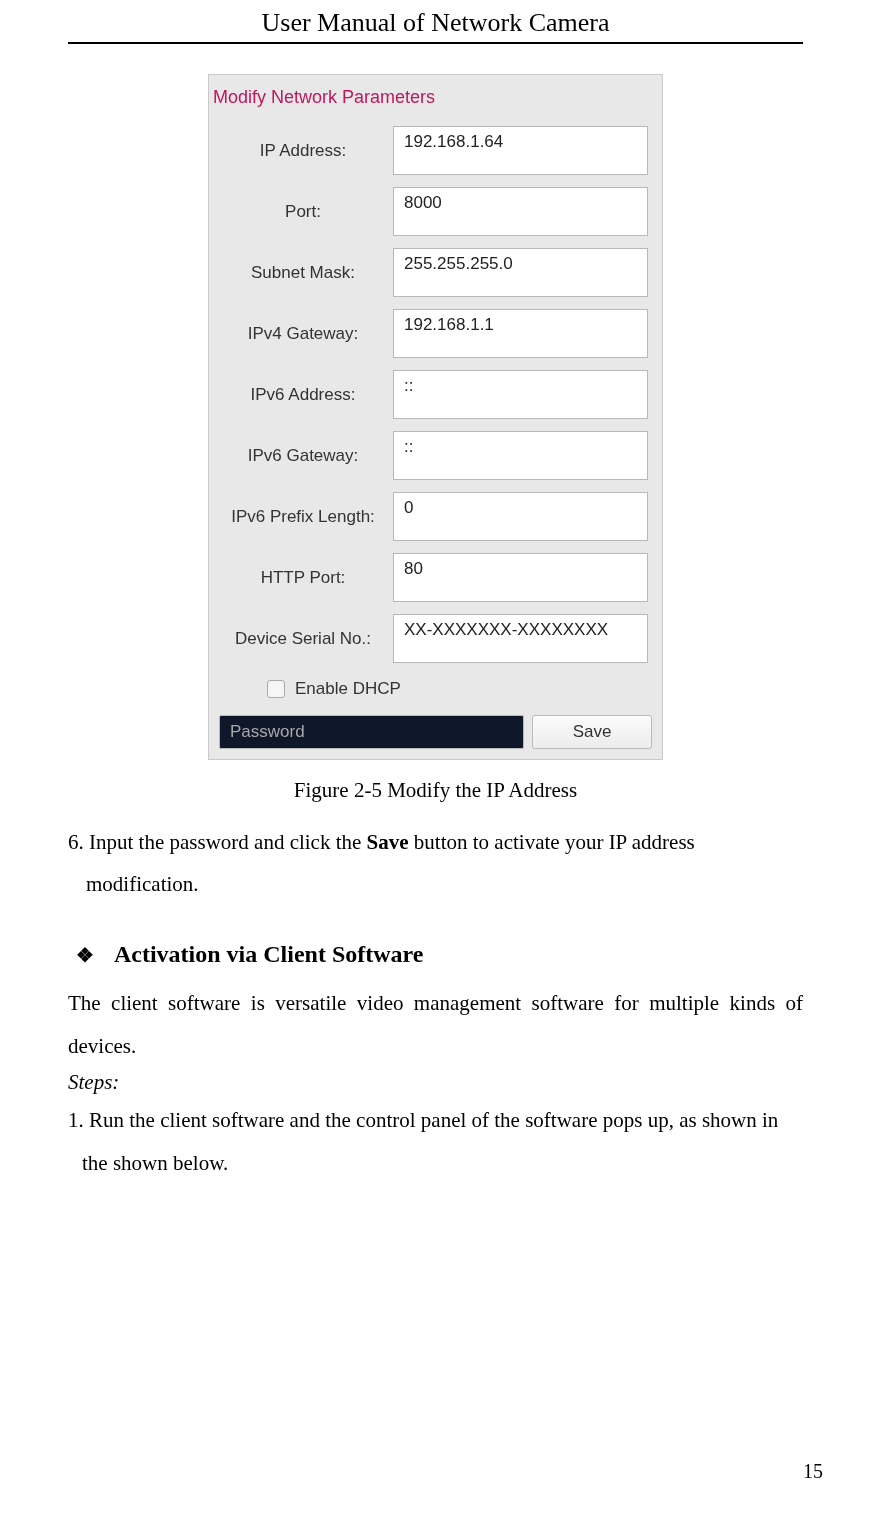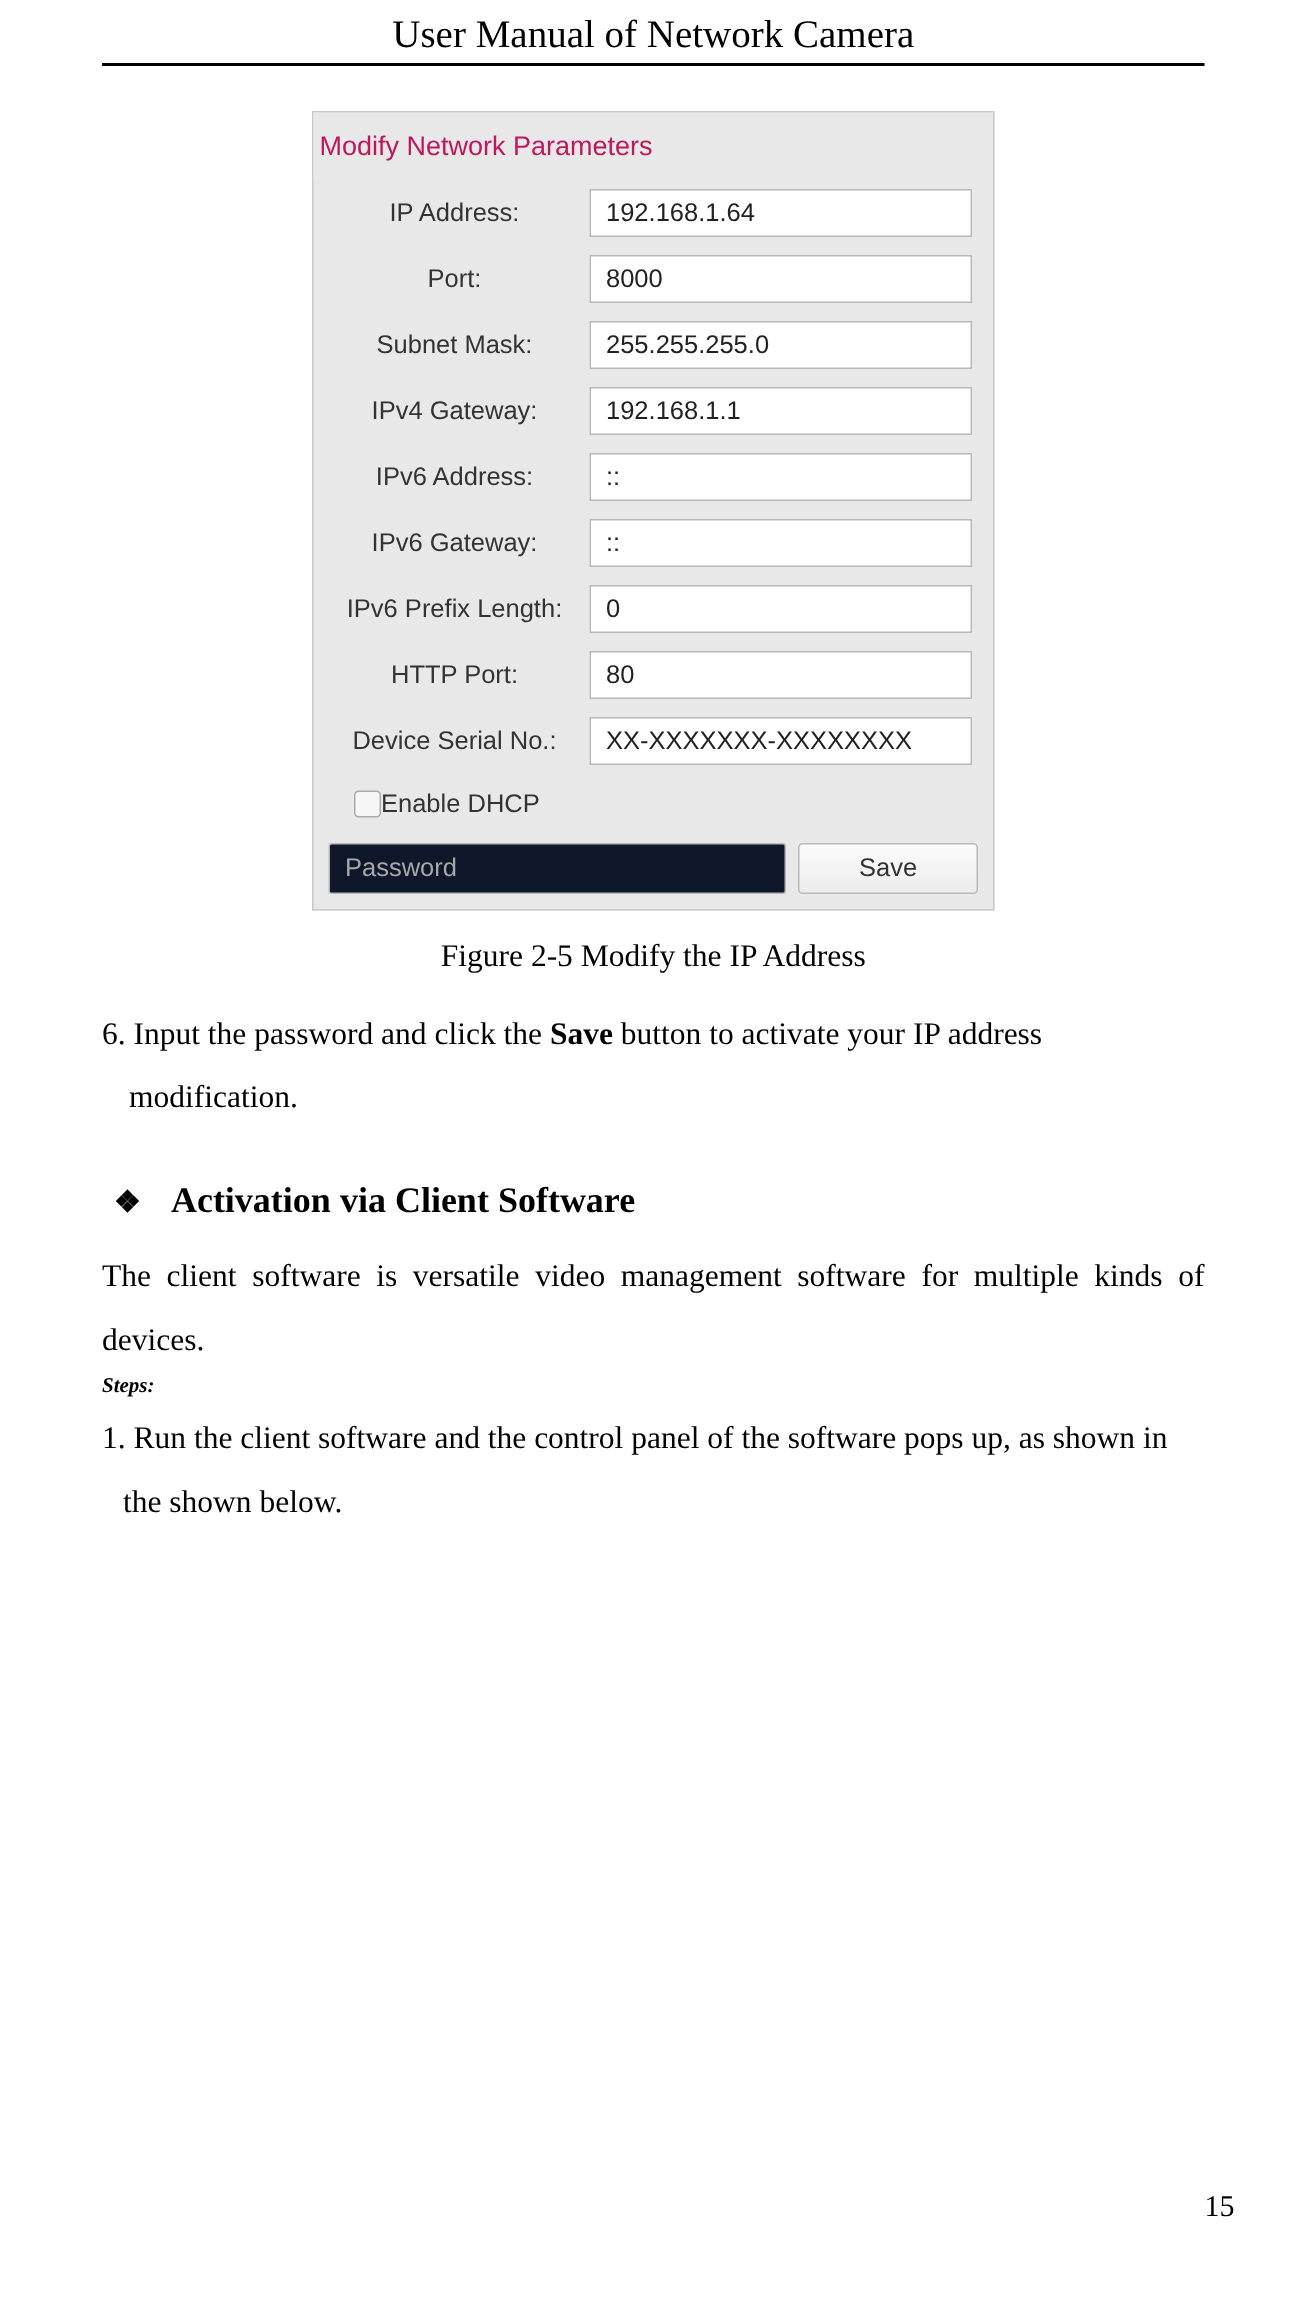--- a/index.html
+++ b/index.html
@@ -48,31 +48,32 @@
     }
     .dialog-row .label {
       width: 160px;
       white-space: nowrap;
       text-align: center;
     }
     .dialog-row .field {
       flex: 1;
       background: #fff;
       border: 1px solid #b8b8b8;
-      height: 32px;
+      height: 49px;
       line-height: 30px;
       padding: 0 10px;
       font-size: 17px;
       color: #222;
       font-family: Arial, sans-serif;
     }
     .checkbox-row {
       display: flex;
       align-items: center;
-      padding: 10px 14px 10px 27px;
+      padding: 10px 14px 10px 58px;
+      gap: 10px;
       color: #333;
     }
     .checkbox-box {
       width: 18px; height: 18px;
       border: 1px solid #aaa;
       border-radius: 3px;
       background: #f6f6f6;
     }
     .bottom-row {
       display: flex;
@@ -124,23 +125,23 @@
     .diamond { font-size: 20px; }
     .para {
       margin-top: 14px;
       font-size: 21px;
       line-height: 2.05;
       text-align: justify;
       font-family: "Times New Roman", serif;
     }
     .steps-label {
       margin-top: 2px;
-      font-size: 14px;
+      font-size: 21px;
       font-style: italic;
-      font-weight: bold;
+      font-weight: normal;
     }
     .step1 {
       margin-top: 4px;
       font-size: 21px;
       line-height: 2.05;
     }
     .step1-line2 { padding-left: 14px; }
     .page-number {
       position: absolute;
       bottom: 48px;

